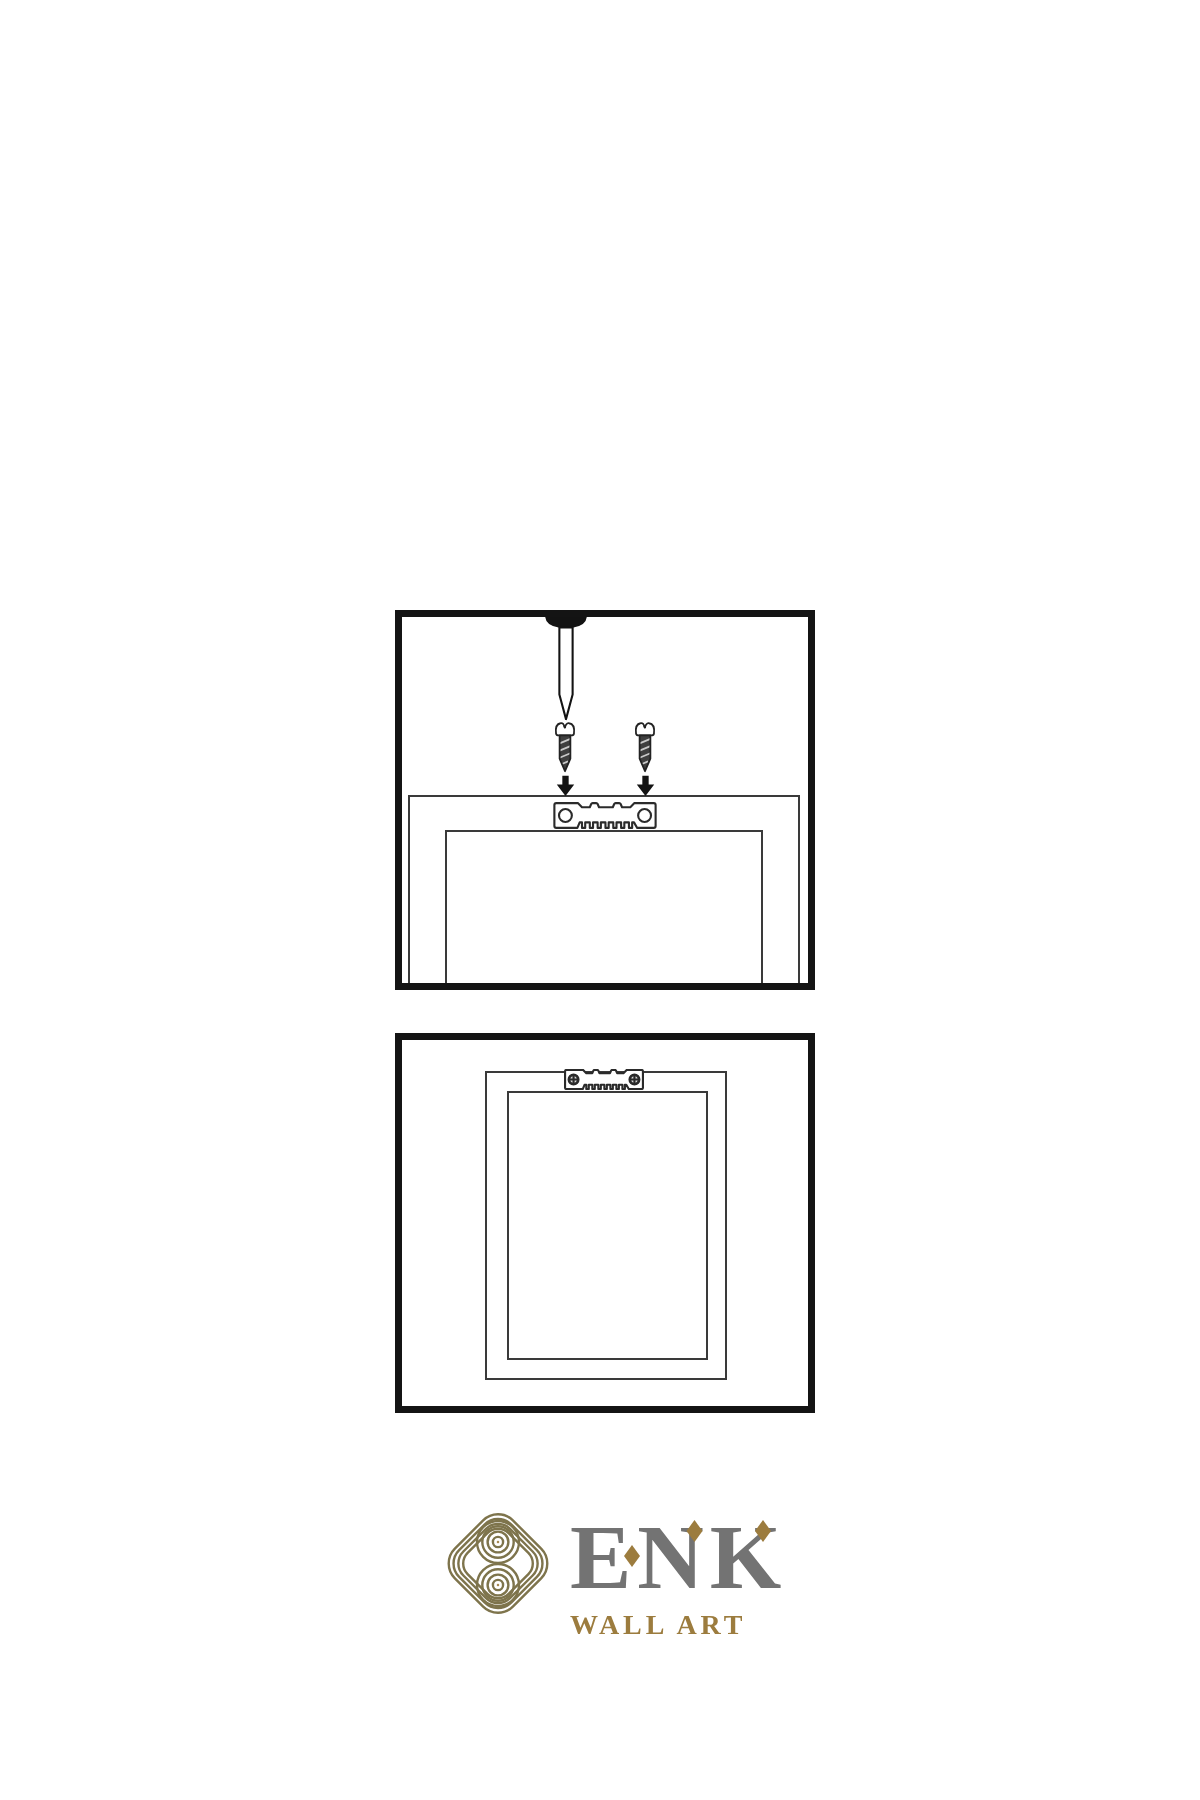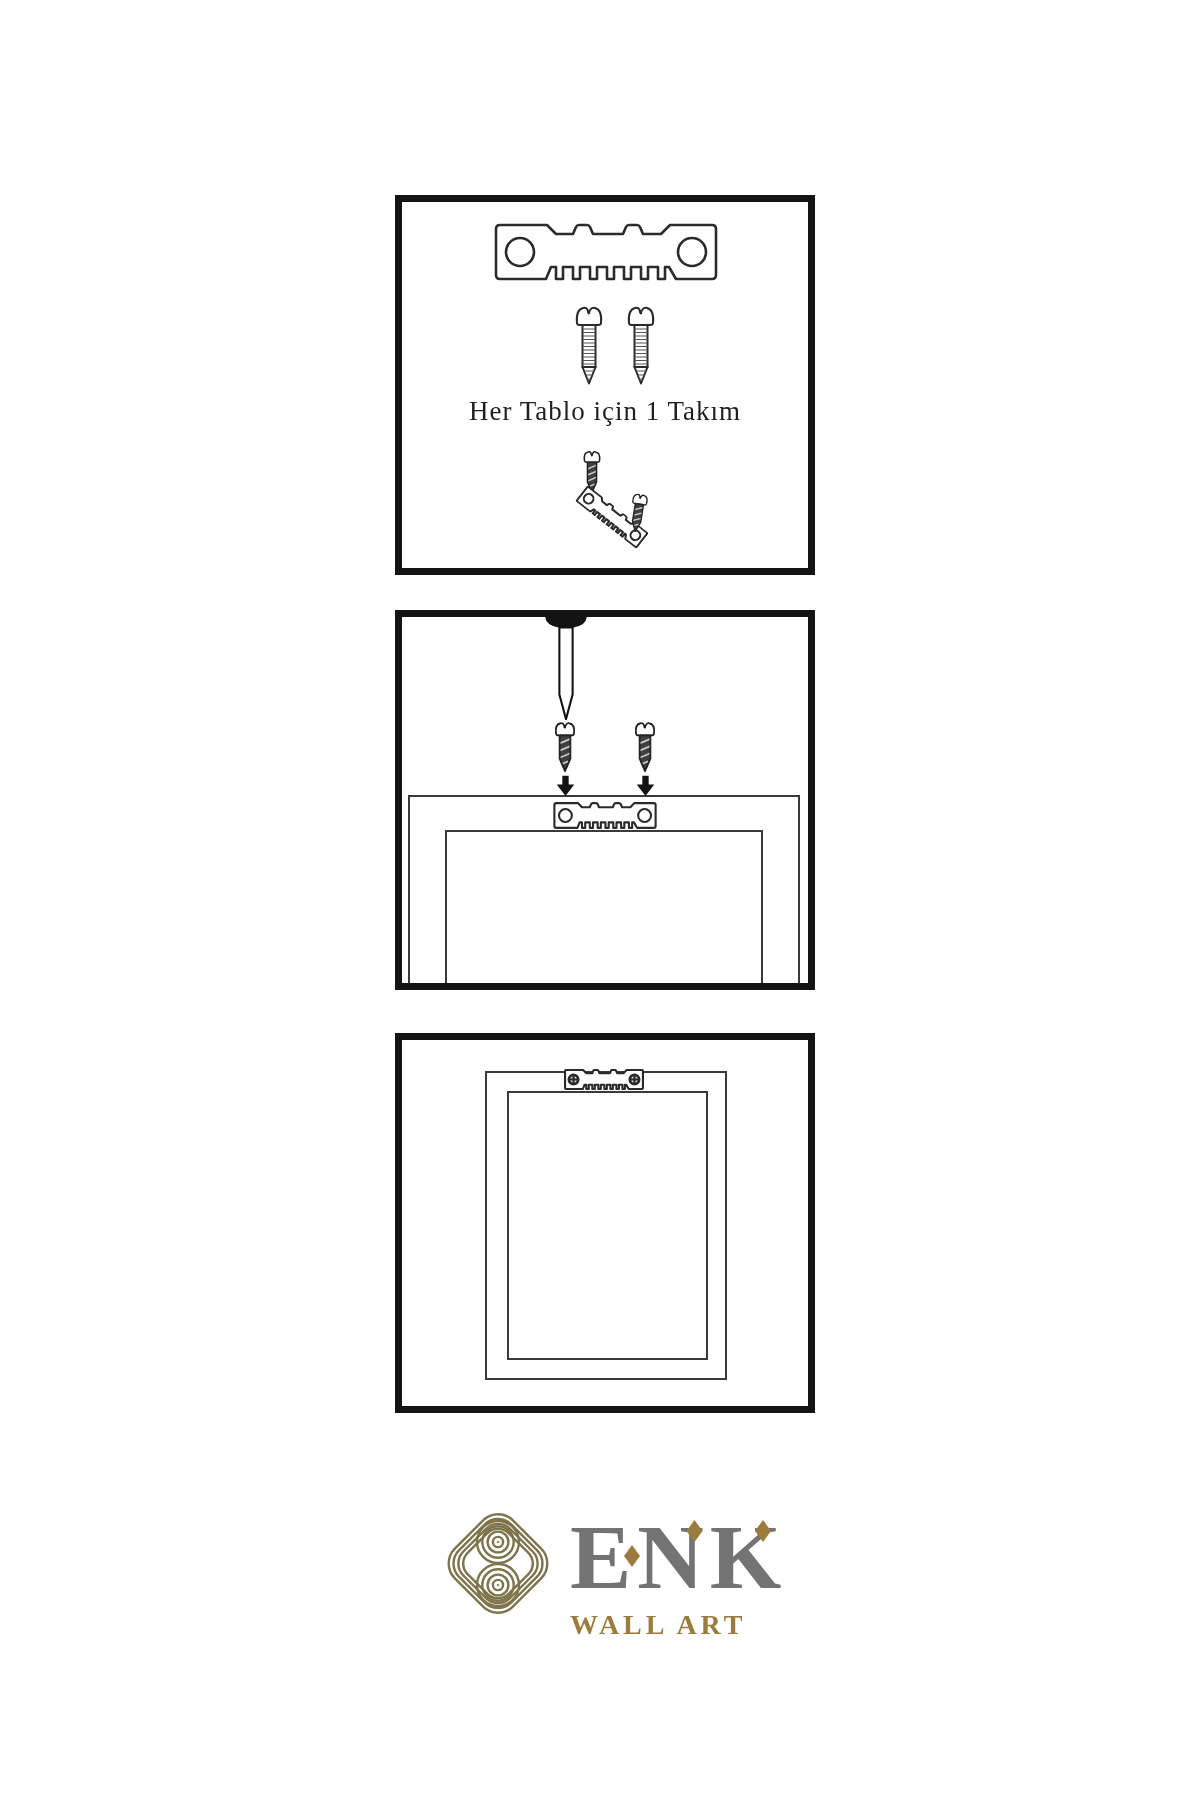--- a/index.html
+++ b/index.html
@@ -62,44 +62,20 @@
     </symbol>
 
     <symbol id="arrowDownShape" viewBox="0 0 24 26" overflow="visible">
       <path fill="#131313" d="M8,0 L16,0 L16,11 L23,11 L12,25.5 L1,11 L8,11 Z"></path>
     </symbol>
   </defs>
 </svg>
 
 <div id="page">
 
-  <div class="panel" id="panel-kit">
-    <svg class="abs line" style="left:91px;top:21px" width="226" height="58" viewBox="0 0 226 58" stroke-width="2.6">
-      <use href="#hangerShape"></use>
-    </svg>
-
-    <svg class="abs" style="left:172px;top:103px" width="30" height="80" viewBox="0 0 30 80">
-        <use href="#screwLightShape"></use>
-      </svg>
-    <svg class="abs" style="left:224px;top:103px" width="30" height="80" viewBox="0 0 30 80">
-        <use href="#screwLightShape"></use>
-      </svg>
-
-    <div class="caption">Her Tablo için 1 Takım</div>
-
-    <svg class="abs" style="left:180px;top:248px" width="20" height="44" viewBox="0 0 26 58">
-        <use href="#screwDarkShape"></use>
-      </svg>
-    <svg class="abs line" style="left:171px;top:305px;transform:rotate(38deg)" width="78" height="20" viewBox="0 0 226 58" stroke-width="6">
-      <use href="#hangerShape"></use>
-    </svg>
-    <svg class="abs" style="left:227px;top:291px;transform:rotate(9deg)" width="18" height="40" viewBox="0 0 26 58">
-        <use href="#screwDarkShape"></use>
-      </svg>
-  </div>
 
   <div class="panel" id="panel-install">
     <div class="frame-rect no-bottom" style="left:6px;top:178px;width:388px;height:186px"></div>
     <div class="frame-rect no-bottom" style="left:43px;top:213px;width:314px;height:151px"></div>
 
     <svg class="abs" style="left:141px;top:0" width="46" height="104" viewBox="0 0 46 110">
         <use href="#nailShape"></use>
       </svg>
 
     <svg class="abs" style="left:150px;top:104px" width="26" height="52" viewBox="0 0 26 58">

